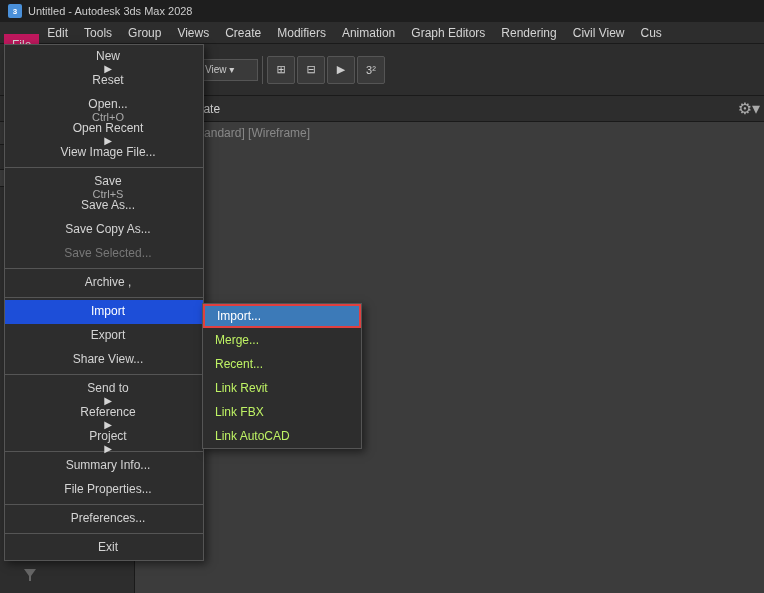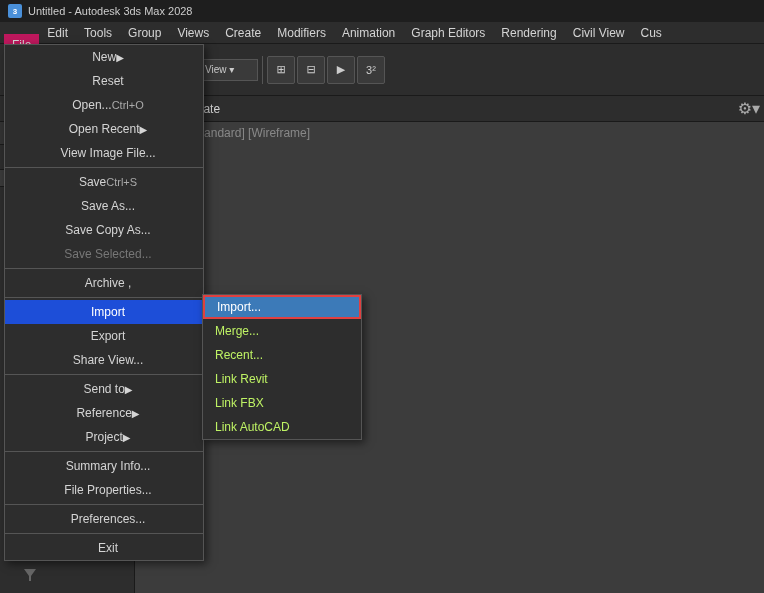--- a/index.html
+++ b/index.html
@@ -152,23 +152,24 @@
       border: 1px solid #555;
       box-shadow: 3px 3px 8px rgba(0,0,0,0.5);
       z-index: 200;
     }
     .file-menu-item {
       padding: 4px 12px 4px 20px;
       cursor: pointer;
       color: #d4d4d4;
       display: flex;
       align-items: center;
-      justify-content: center;
+      justify-content: flex-start;
       font-size: 12px;
       height: 24px;
+      flex-direction: column;
     }
     .file-menu-item.highlighted {
       background: #1d4ed8;
       color: white;
     }
     .file-menu-item.disabled {
       color: #777;
     }
     .file-menu-separator {
       height: 1px;
@@ -421,21 +422,21 @@
   <div class="file-menu-item">
     <span>Preferences...</span>
   </div>
   <div class="file-menu-separator"></div>
 
   <div class="file-menu-item">
     <span>Exit</span>
   </div>
 </div>
 
-<div class="import-submenu-wrapper" style="top: 294px;">
+<div class="import-submenu-wrapper" style="top: 303px;">
   <div class="import-submenu-item focused">
     <span>Import...</span>
   </div>
   <div class="import-submenu-item">
     <span>Merge...</span>
   </div>
   <div class="import-submenu-item">
     <span>Recent...</span>
   </div>
   <div class="import-submenu-item">

